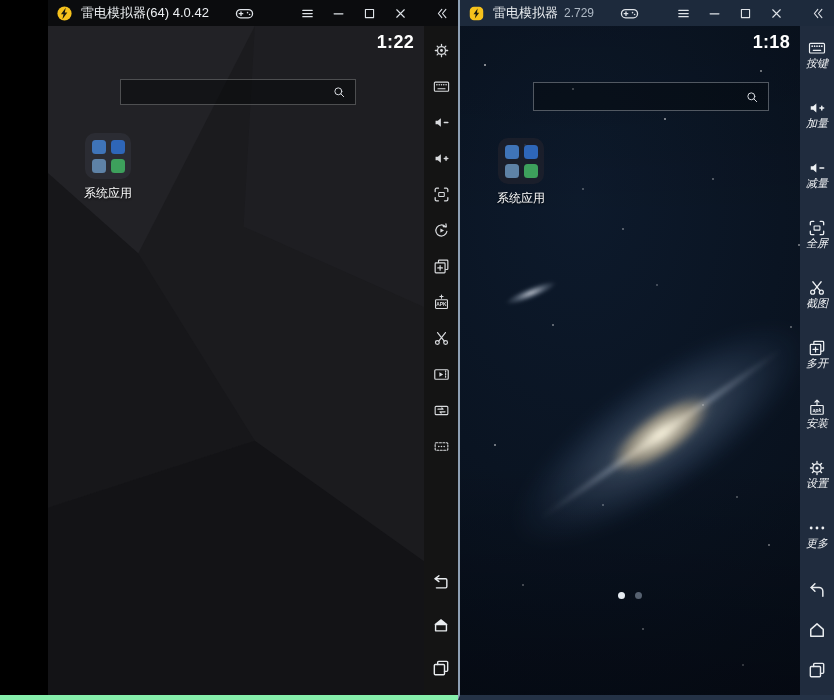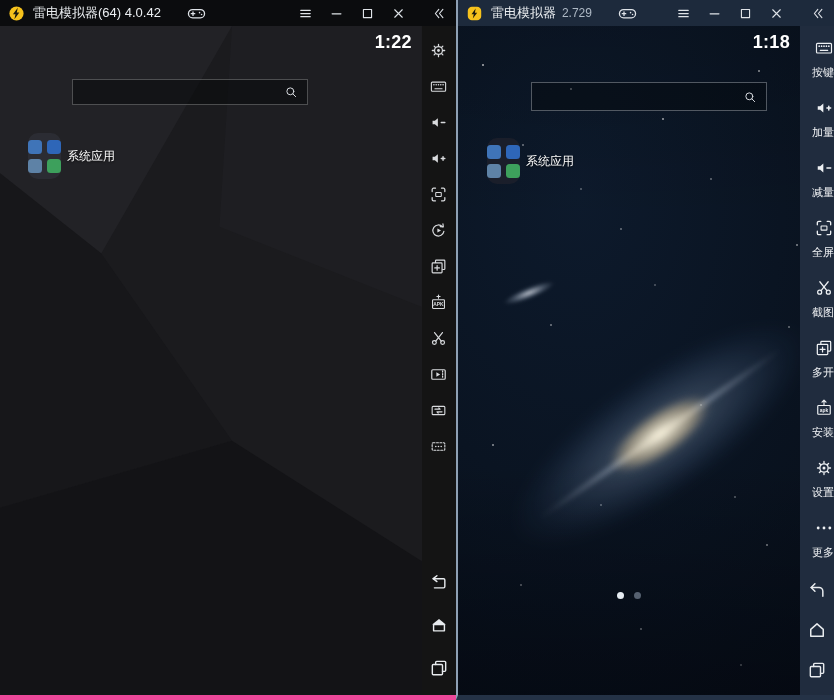--- a/index.html
+++ b/index.html
@@ -2,21 +2,21 @@
 <html style="--left-titlebar-bg: #0b0c0e; --left-sidebar-bg: #141414; --right-titlebar-bg: #1d2a3c; --right-sidebar-bg: #202c3e; --logo-yellow: #f6c21c; --window-divider: #8ea0b4; --pager-active: #e6ecf2; --pager-inactive: #566170;"><head>
 <meta charset="utf-8">
 <style>
   html,body{margin:0;padding:0;background:#000;}
   body{width:834px;height:700px;overflow:hidden;font-family:"Liberation Sans","DejaVu Sans",sans-serif;
        -webkit-font-smoothing:antialiased;}
   .app{display:flex;width:834px;height:700px;}
 
   
   .window{display:flex;flex-direction:column;box-sizing:border-box;height:700px;position:relative;}
-  .window.left{width:503px;border-bottom:5px solid #ec4899;}
+  .window.left{width:503px;border-bottom:5px solid #86efac;padding-left:48px;}
   .window.right{width:417px;border-left:2px solid var(--window-divider,#8ea0b4);border-bottom:5px solid #243246;}
 
   
   .titlebar{height:26px;flex:0 0 26px;display:flex;align-items:center;padding-left:8px;gap:8px;}
   .left .titlebar{background:var(--left-titlebar-bg,#0b0c0e);}
   .right .titlebar{background:var(--right-titlebar-bg,#1d2a3c);}
   .titlebar .logo{width:17px;height:17px;flex:0 0 17px;}
   .titlebar .title{color:#eceff2;font-size:13px;white-space:nowrap;}
   .titlebar .version{color:#aeb9c5;font-size:12px;margin-left:-2px;}
   .tb-gamepad-wrap{display:flex;margin-left:12px;}
@@ -72,21 +72,21 @@
   .st-time{font-size:18px;font-weight:bold;color:#fff;letter-spacing:.3px;}
 
   
   .searchbar{position:absolute;display:flex;align-items:center;z-index:5;box-sizing:border-box;padding:0 8px;}
   .left .searchbar{left:72px;top:53px;width:236px;height:26px;background:rgba(8,9,11,.55);border:1px solid rgba(235,235,235,.28);}
   .right .searchbar{left:73px;top:56px;width:236px;height:29px;background:rgba(5,8,14,.45);border:1px solid rgba(220,225,235,.35);}
   .searchbar input{flex:1;background:transparent;border:none;outline:none;color:#eee;font-size:13px;min-width:0;}
   .search-icn{width:16px;height:16px;color:#d8dbe0;flex:0 0 16px;}
 
   
-  .folder{position:absolute;display:flex;flex-direction:row;align-items:center;gap:6px;width:64px;z-index:5;cursor:pointer;text-align:right;}
+  .folder{position:absolute;display:flex;flex-direction:column;align-items:center;gap:6px;width:64px;z-index:5;cursor:pointer;text-align:right;}
   .left .folder{left:28px;top:107px;}
   .right .folder{left:29px;top:112px;}
   .folder-icon{width:46px;height:46px;border-radius:10px;display:grid;grid-template-columns:14px 14px;grid-template-rows:14px 14px;
     gap:5px;align-content:center;justify-content:center;}
   .left .folder-icon{background:rgba(44,46,52,.92);}
   .right .folder-icon{background:rgba(30,33,44,.8);}
   .mini{border-radius:3.5px;width:14px;height:14px;}
   .folder-label{font-size:12px;color:#fff;text-shadow:0 1px 2px rgba(0,0,0,.8);white-space:nowrap;}
 
   
@@ -94,22 +94,22 @@
   .dot{width:7px;height:7px;border-radius:50%;}
   .dot.active{background:var(--pager-active,#e6ecf2);}
   .dot.inactive{background:var(--pager-inactive,#566170);}
 
   
   .sidebar{width:34px;flex:0 0 34px;display:flex;flex-direction:column;align-items:center;}
   .left .sidebar{background:var(--left-sidebar-bg,#141414);padding-top:6px;}
   .right .sidebar{background:var(--right-sidebar-bg,#202c3e);padding-top:4px;}
   .tool-btn{width:34px;height:36px;display:flex;align-items:center;justify-content:center;color:#d9dbde;cursor:pointer;}
   .tool-btn .icn{width:19px;height:19px;}
-  .tool-item{width:34px;height:60px;box-sizing:border-box;padding-top:8px;display:flex;flex-direction:column;align-items:flex-end;
-    gap:9px;color:#eef1f4;cursor:pointer;}
+  .tool-item{width:34px;height:60px;box-sizing:border-box;padding-top:8px;display:flex;flex-direction:column;align-items:center;
+    gap:0;color:#eef1f4;cursor:pointer;font-style:italic;}
   .tool-item .icn{width:20px;height:20px;}
   .tool-label{font-size:11px;line-height:1;color:#f2f4f6;white-space:nowrap;}
   .navgroup{margin-top:auto;display:flex;flex-direction:column;align-items:center;padding-bottom:6px;}
   .left .navgroup .nav-btn{height:43px;}
   .right .navgroup .nav-btn{height:40px;}
   .nav-btn{width:34px;display:flex;align-items:center;justify-content:center;color:#e8ebee;cursor:pointer;}
   .nav-btn .icn{width:20px;height:20px;}
 </style>
 </head>
 <body>

